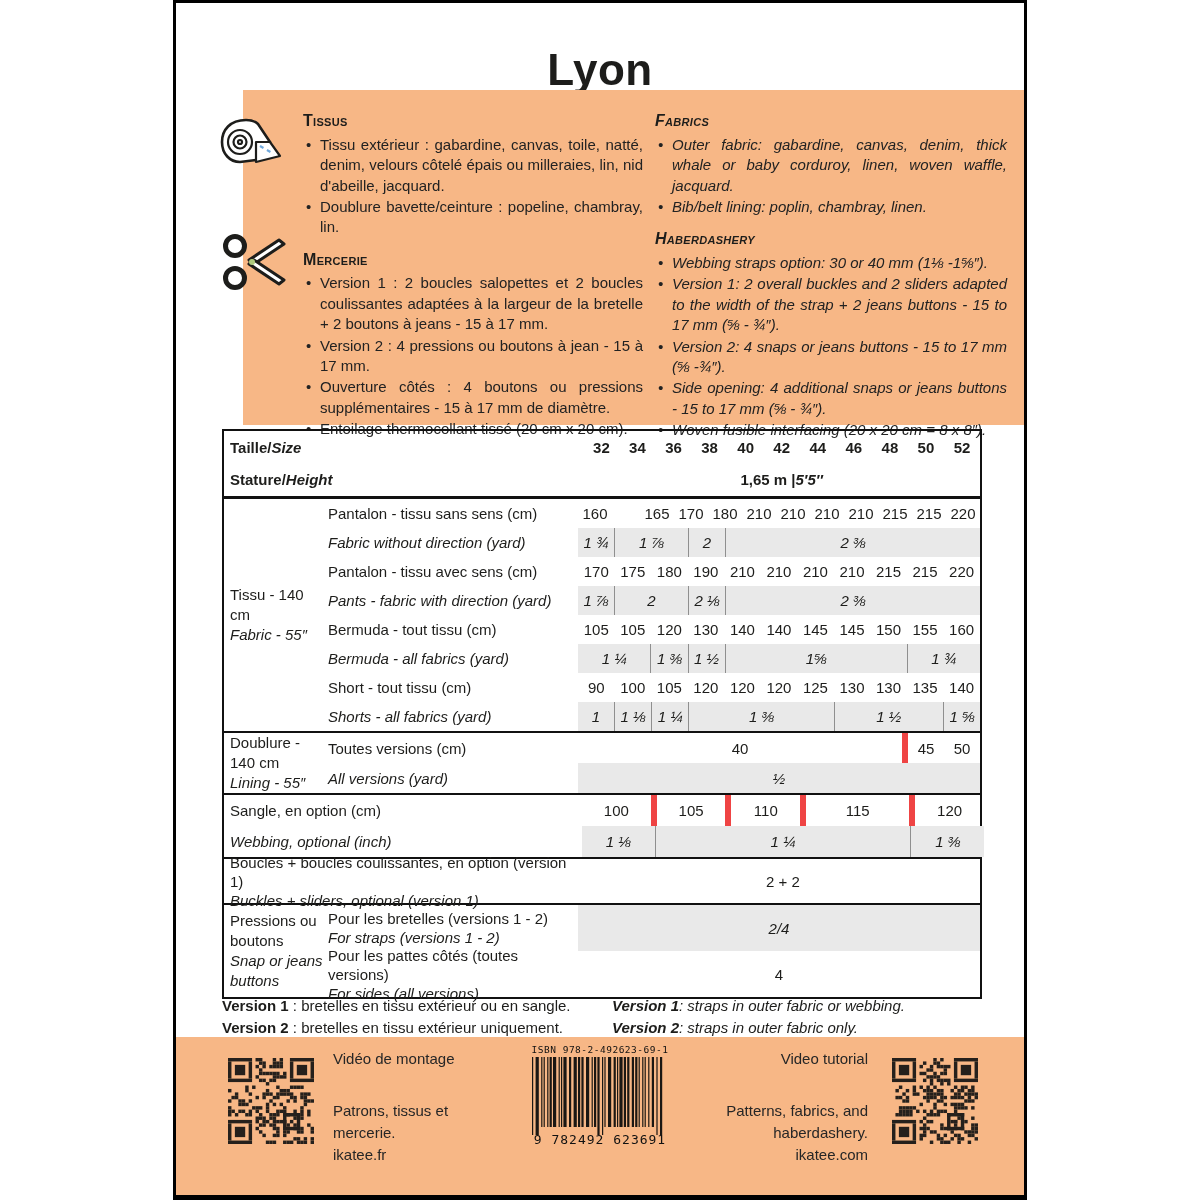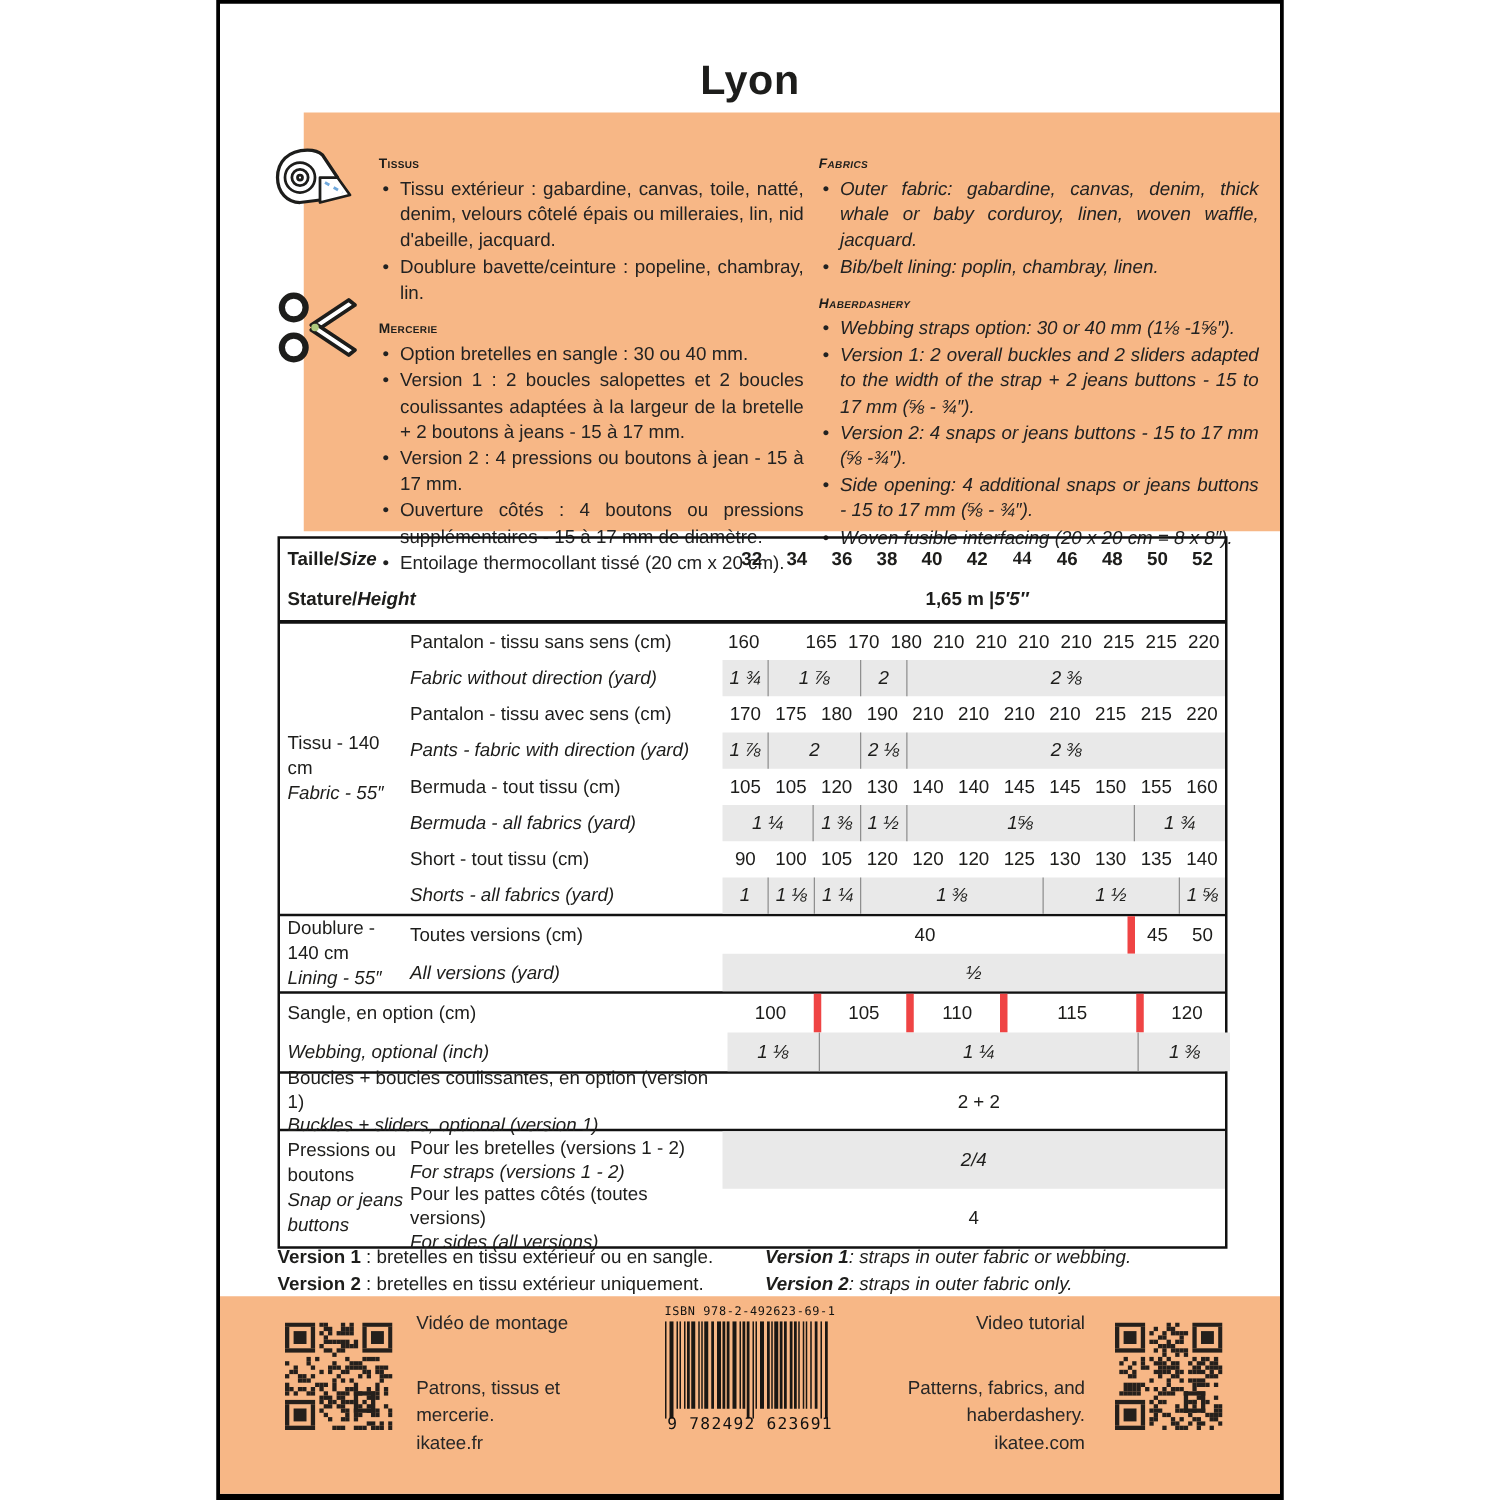--- a/index.html
+++ b/index.html
@@ -2,27 +2,27 @@
 <html style="--orange: #F7B786;"><head>
 <meta charset="utf-8">
 <style>
   html,body{margin:0;padding:0;}
   body{width:1200px;height:1200px;position:relative;background:#fff;
        font-family:"Liberation Sans","DejaVu Sans",sans-serif;color:#222;}
   .sheet{position:absolute;left:173px;top:0;width:848px;height:1192px;
          border:3px solid #000;border-bottom-width:5px;background:#fff;}
   
   .title{position:absolute;left:0;top:42px;width:100%;text-align:center;margin:0;
-         font-size:33px;font-weight:bold;color:#1d1d1b;letter-spacing:.5px;}
+         font-size:44px;font-weight:bold;color:#1d1d1b;letter-spacing:.5px;}
   
   .infobox{position:absolute;left:67px;top:87px;width:781px;height:335px;background:var(--orange);
            box-sizing:border-box;padding:20px 16px 0 60px;display:flex;gap:12px;font-size:15px;line-height:1.36;}
   .infobox .col{width:340px;}
   .infobox .col.en{width:352px;font-style:italic;}
-  .infobox h2{margin:14px 0 3px 0;font-size:11px;font-variant:small-caps;letter-spacing:.3px;
+  .infobox h2{margin:0 0 3px 0;font-size:16px;font-variant:small-caps;letter-spacing:.3px;
               color:#1d1d1b;font-weight:bold;}
   .infobox h2.mt{margin-top:11px;}
   .infobox ul{list-style:none;margin:0;padding:0;}
   .infobox li{position:relative;padding-left:17px;text-align:justify;margin-bottom:1px;}
   .infobox li::before{content:"•";position:absolute;left:3px;}
   .icon{position:absolute;}
   .icon.roll{left:-27px;top:22px;}
   .icon.scissors{left:-22px;top:140px;}
   
   #size-table{position:absolute;left:46px;top:426px;width:760px;box-sizing:border-box;
@@ -99,21 +99,20 @@
       </svg>
     </span>
     <div class="col fr">
       <h2>Tissus</h2>
       <ul id="fr-fabrics">
           <li>Tissu extérieur : gabardine, canvas, toile, natté, denim, velours côtelé épais ou milleraies, lin, nid d'abeille, jacquard.</li>
           <li>Doublure bavette/ceinture : popeline, chambray, lin.</li>
         </ul>
       <h2 class="mt">Mercerie</h2>
       <ul id="fr-haber">
-          <li>Option bretelles en sangle : 30 ou 40 mm.</li>
           <li>Version 1 : 2 boucles salopettes et 2 boucles coulissantes adaptées à la largeur de la bretelle + 2 boutons à jeans - 15 à 17 mm.</li>
           <li>Version 2 : 4 pressions ou boutons à jean - 15 à 17 mm.</li>
           <li>Ouverture côtés : 4 boutons ou pressions supplémentaires - 15 à 17 mm de diamètre.</li>
           <li>Entoilage thermocollant tissé (20 cm x 20 cm).</li>
         </ul>
     </div>
     <div class="col en">
       <h2>Fabrics</h2>
       <ul id="en-fabrics">
           <li>Outer fabric: gabardine, canvas, denim, thick whale or baby corduroy, linen, woven waffle, jacquard.</li>
@@ -137,21 +136,21 @@
             <span style="font-weight: bold;">Taille</span>
             <span style="font-weight: bold;"> / </span>
             <span class="it" style="font-weight: bold;">Size</span>
           </div>
           <div class="scol" style="width: 36.5455px;">32</div>
           <div class="scol" style="width: 36.5455px;">34</div>
           <div class="scol" style="width: 36.5455px;">36</div>
           <div class="scol" style="width: 36.5455px;">38</div>
           <div class="scol" style="width: 36.5455px;">40</div>
           <div class="scol" style="width: 36.5455px;">42</div>
-          <div class="scol" style="width: 36.5455px; font-family: Liberation Serif, serif;">44</div>
+          <div class="scol" style="width: 36.5455px;">44</div>
           <div class="scol" style="width: 36.5455px;">46</div>
           <div class="scol" style="width: 36.5455px;">48</div>
           <div class="scol" style="width: 36.5455px;">50</div>
           <div class="scol" style="width: 36.5455px;">52</div>
         </div>
         <div class="trow" style="height: 33px;">
           <div class="hlabel">
             <span style="font-weight: bold;">Stature</span>
             <span style="font-weight: bold;"> / </span>
             <span class="it" style="font-weight: bold;">Height</span>

